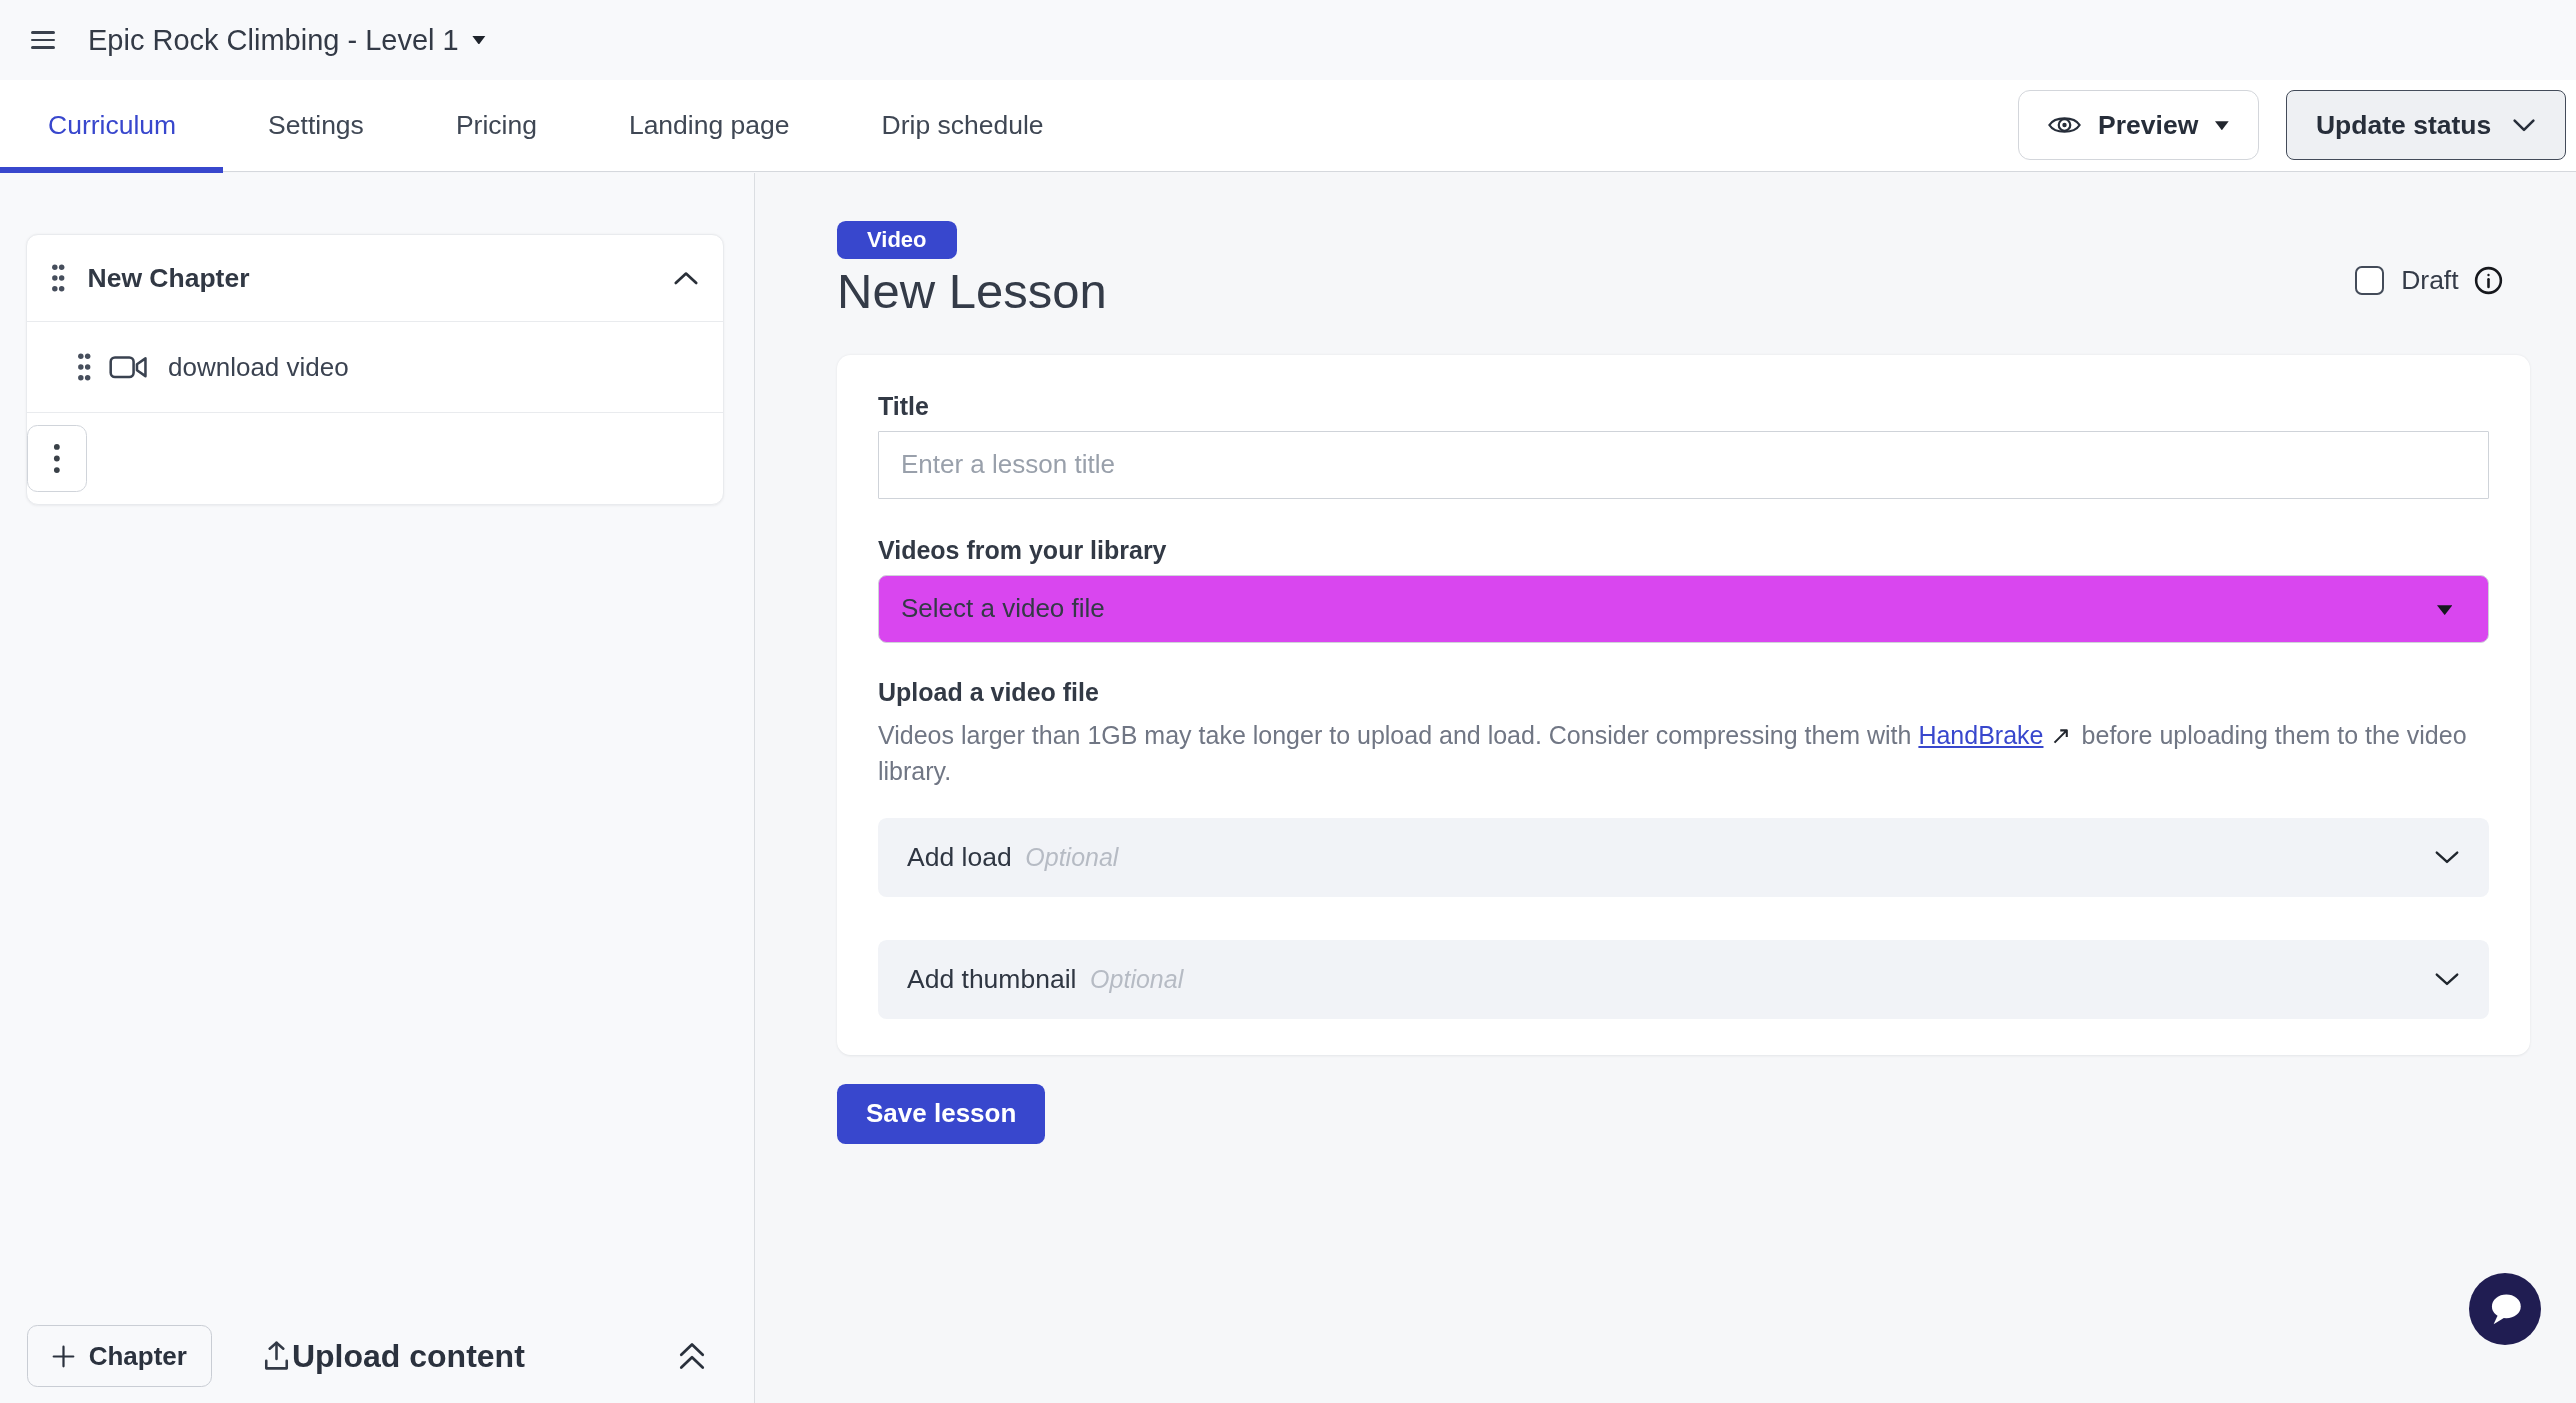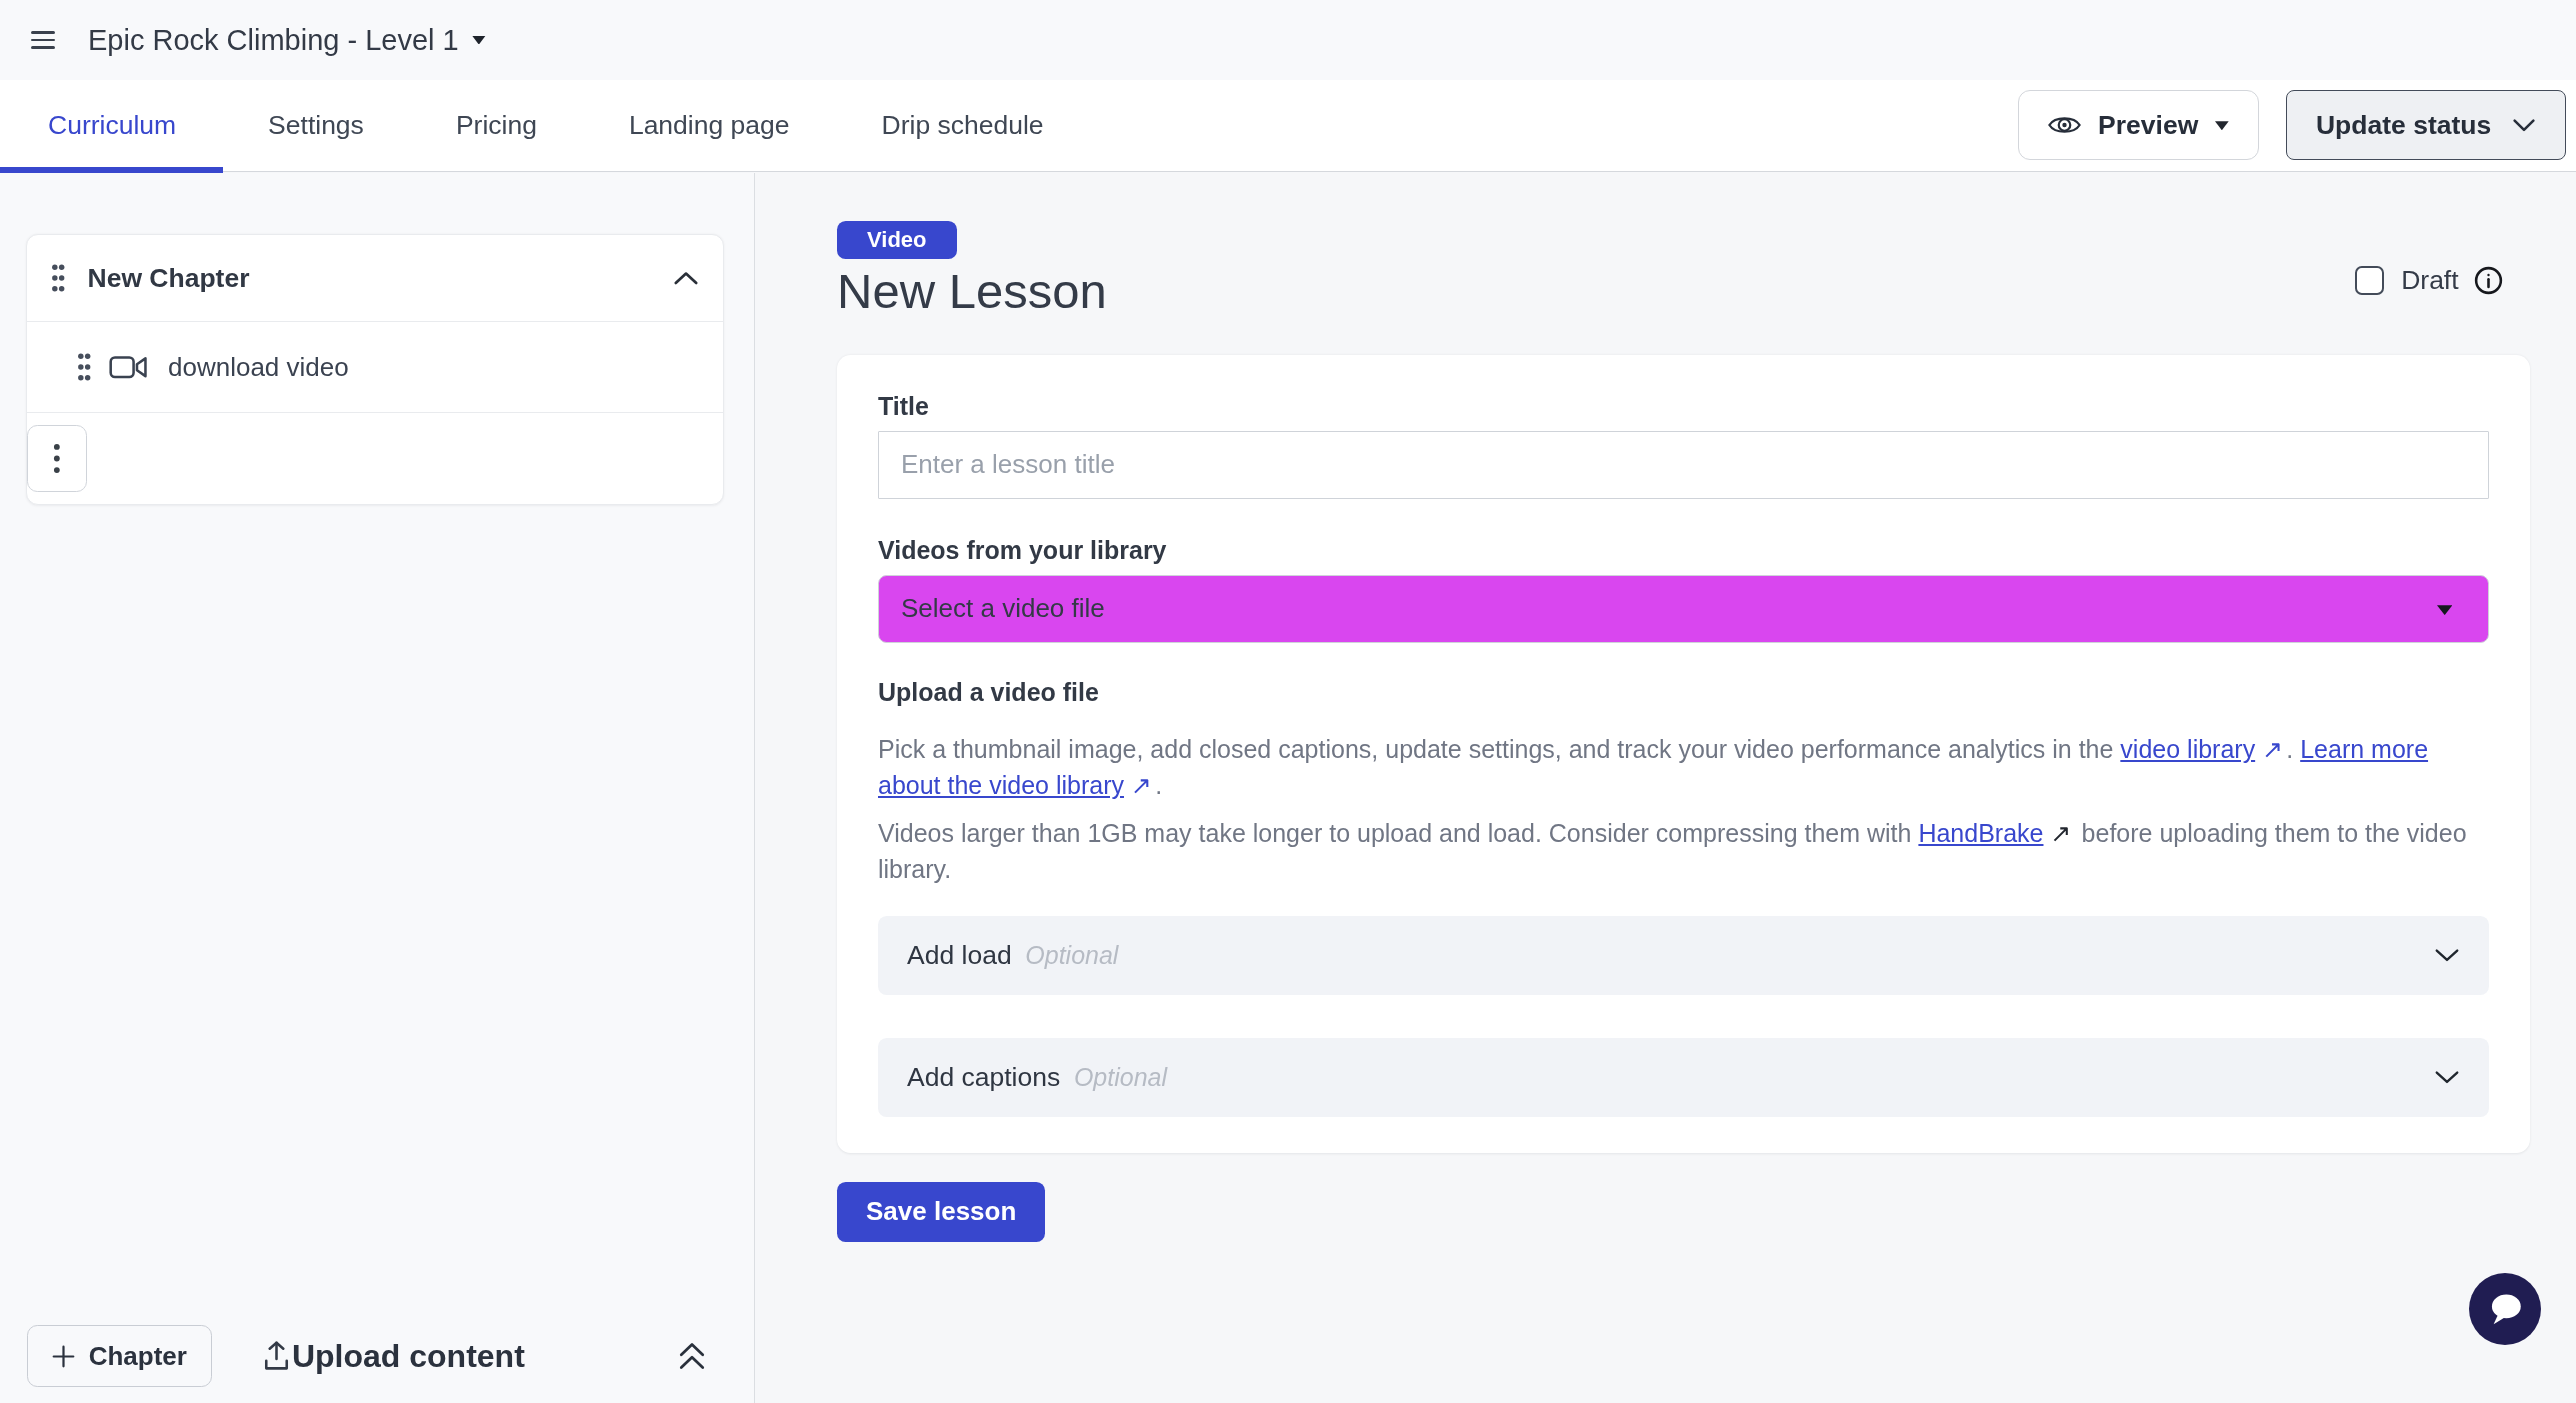--- a/index.html
+++ b/index.html
@@ -257,36 +257,35 @@
     <div class="field-label">Videos from your library</div>
     <div class="select">
       <span>Select a video file</span>
       <svg class="sel-caret" viewBox="0 0 14 9" width="15.4" height="10.3">
           <polygon points="0,0 14,0 7,9" fill="#15181e"></polygon>
         </svg>
     </div>
 
     <div class="field-label">Upload a video file</div>
 
-    <p class="help-p first"><span>Pick a thumbnail image, add closed captions, update settings, and track your video performance analytics in the </span><a class="help-link">video library</a><span class="ext-arrow">↗</span><span>. </span><a class="help-link">Learn more about the video library</a><span class="ext-arrow">↗</span><span>.</span></p>
 
     <p class="help-p second"><span>Videos larger than 1GB may take longer to upload and load. Consider compressing them with </span><a class="help-link">HandBrake</a><span class="ext-arrow dark">↗</span><span> before uploading them to the video library.</span></p>
 
     <div class="collapse-box texts">
       <span class="collapse-title">Add load</span>
       <span class="optional">Optional</span>
       <span class="collapse-chevron">
         <svg width="26" height="14.5" viewBox="0 0 30 17" fill="none" stroke="#20262e" stroke-width="2.8" stroke-linecap="round" stroke-linejoin="round">
             <polyline points="3,3 15,14 27,3"></polyline>
           </svg>
       </span>
     </div>
 
     <div class="collapse-box downloads">
-      <span class="collapse-title">Add captions</span>
+      <span class="collapse-title">Add thumbnail</span>
       <span class="optional">Optional</span>
       <span class="collapse-chevron">
         <svg width="26" height="14.5" viewBox="0 0 30 17" fill="none" stroke="#20262e" stroke-width="2.8" stroke-linecap="round" stroke-linejoin="round">
             <polyline points="3,3 15,14 27,3"></polyline>
           </svg>
       </span>
     </div>
   </section>
 
   <button class="btn-save">Save lesson</button>

